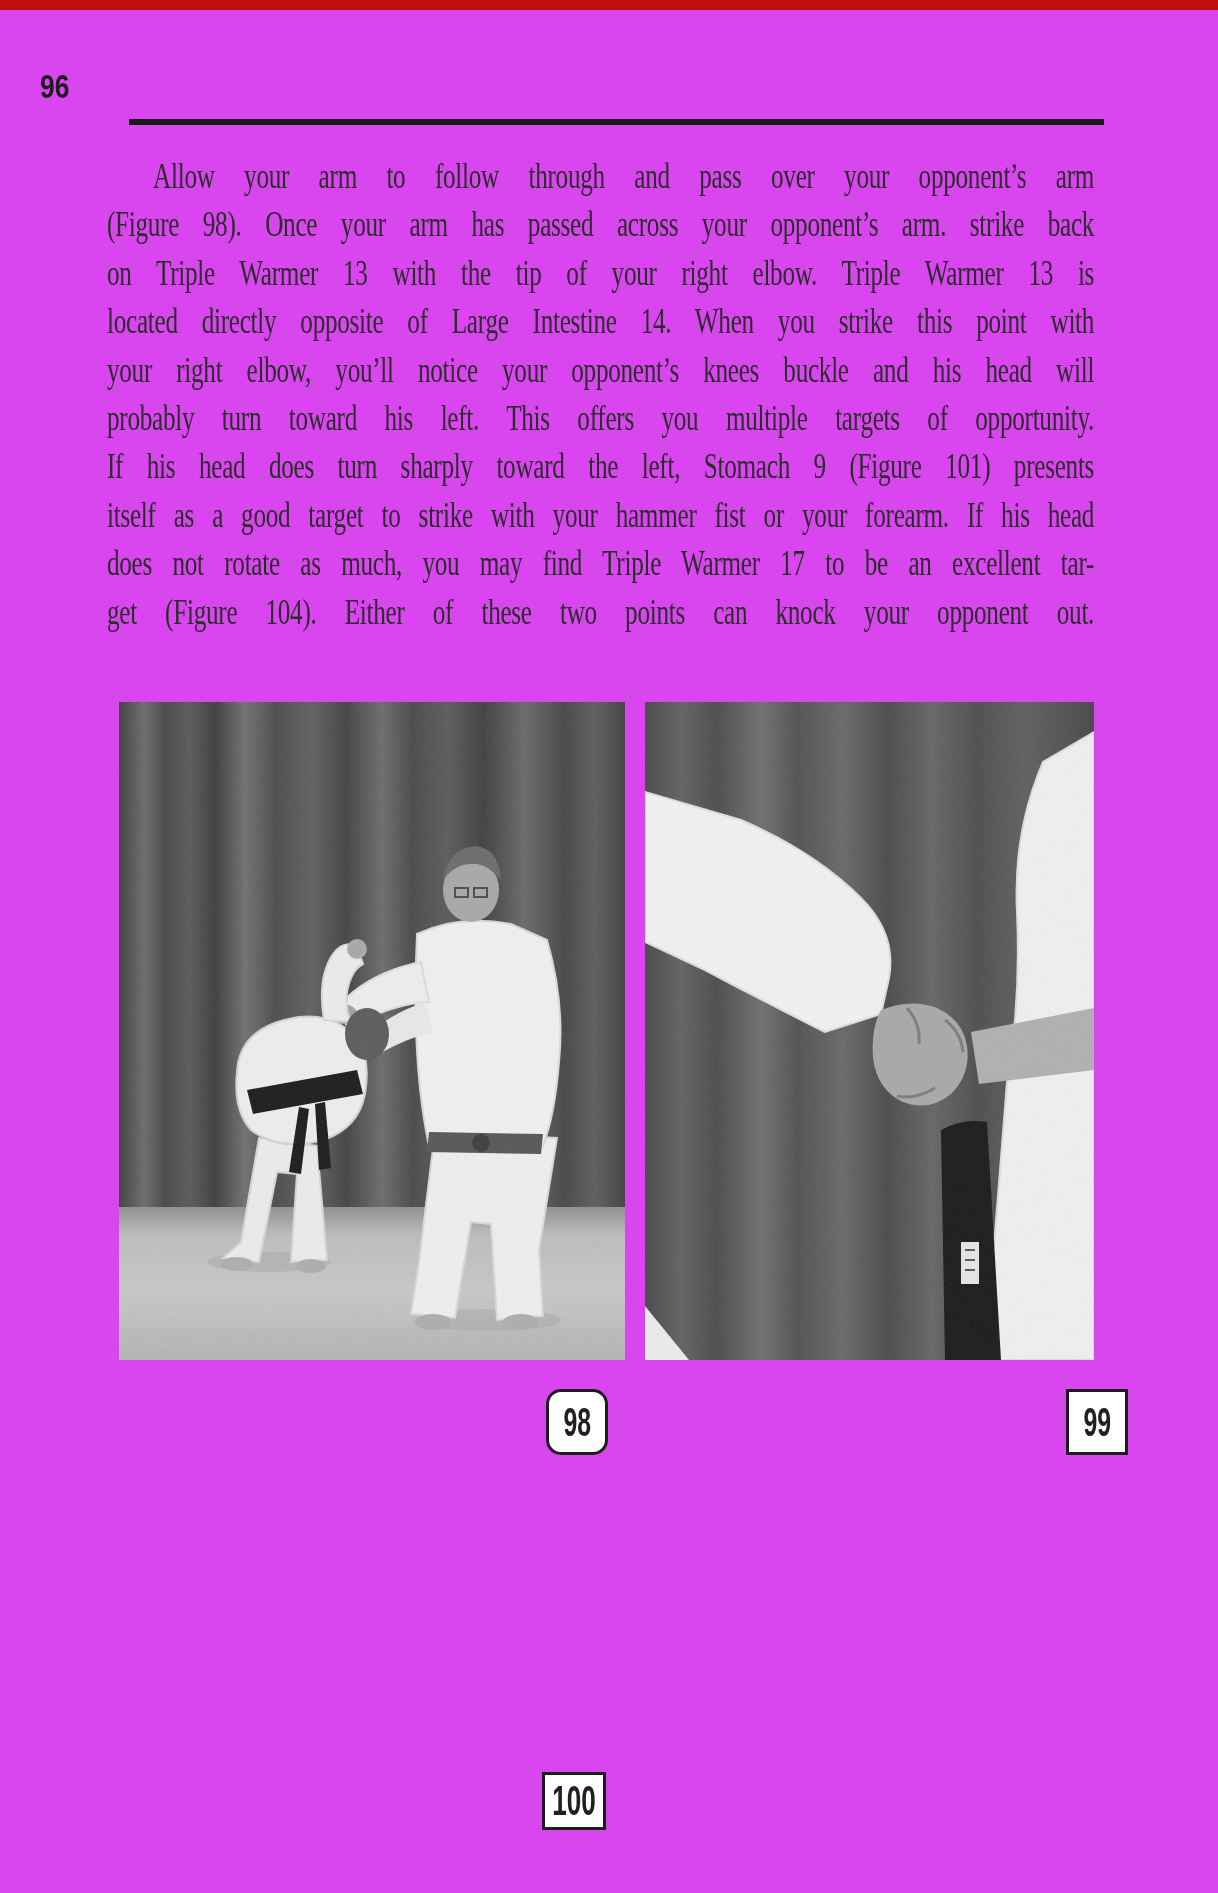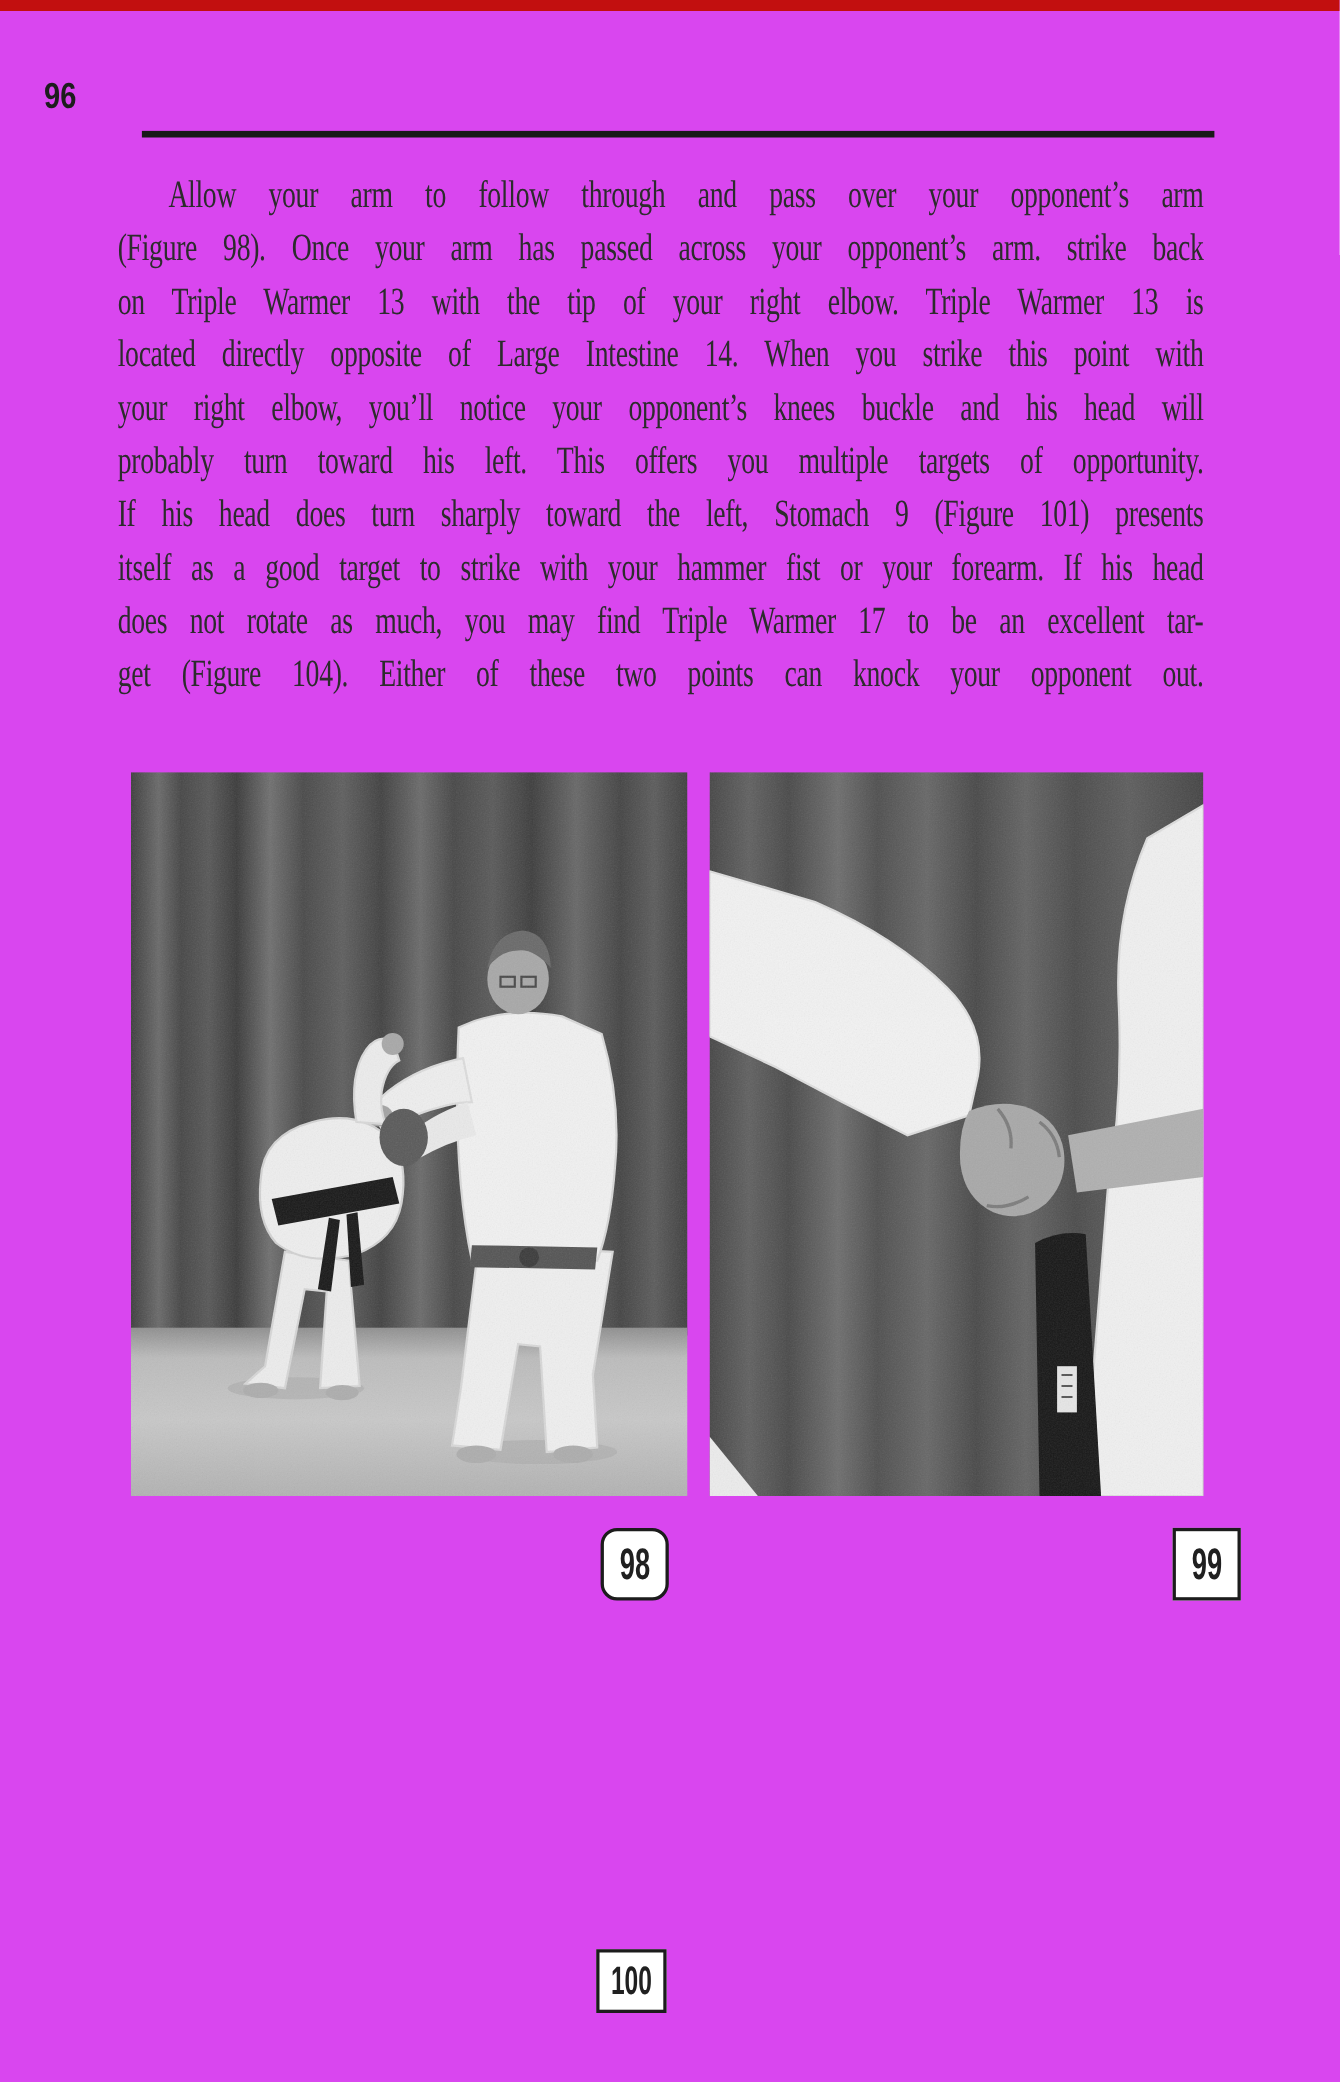--- a/index.html
+++ b/index.html
@@ -21,21 +21,21 @@
   .photo{position:absolute;top:702px;height:658px;}
   .photo svg{display:block;}
   .photoL{left:119px;width:506px;}
   .photoR{left:645px;width:449px;}
   .figbox{position:absolute;background:#fff;border:3px solid #1c1c1c;display:flex;
           align-items:center;justify-content:center;font-family:"Liberation Sans",sans-serif;
           font-weight:700;color:#202020;}
   .figbox .cond{display:inline-block;transform:scaleX(.62);transform-origin:50% 50%;}
   .fb98{left:546px;top:1389px;width:56px;height:60px;font-size:40px;border-radius:15px;}
   .fb99{left:1018px;top:1389px;width:56px;height:60px;font-size:40px;margin-left:48px;}
-  .fb100{left:542px;top:1772px;width:58px;height:52px;font-size:36px;}
+  .fb100{left:542px;top:1772px;width:58px;height:52px;font-size:42px;}
   .handdiag{position:absolute;left:120px;top:1408px;width:500px;height:480px;}
 </style>
 </head>
 <body>
 
 <div class="page">
 
   <div class="topbar"></div>
 
   <div class="pagenum">

